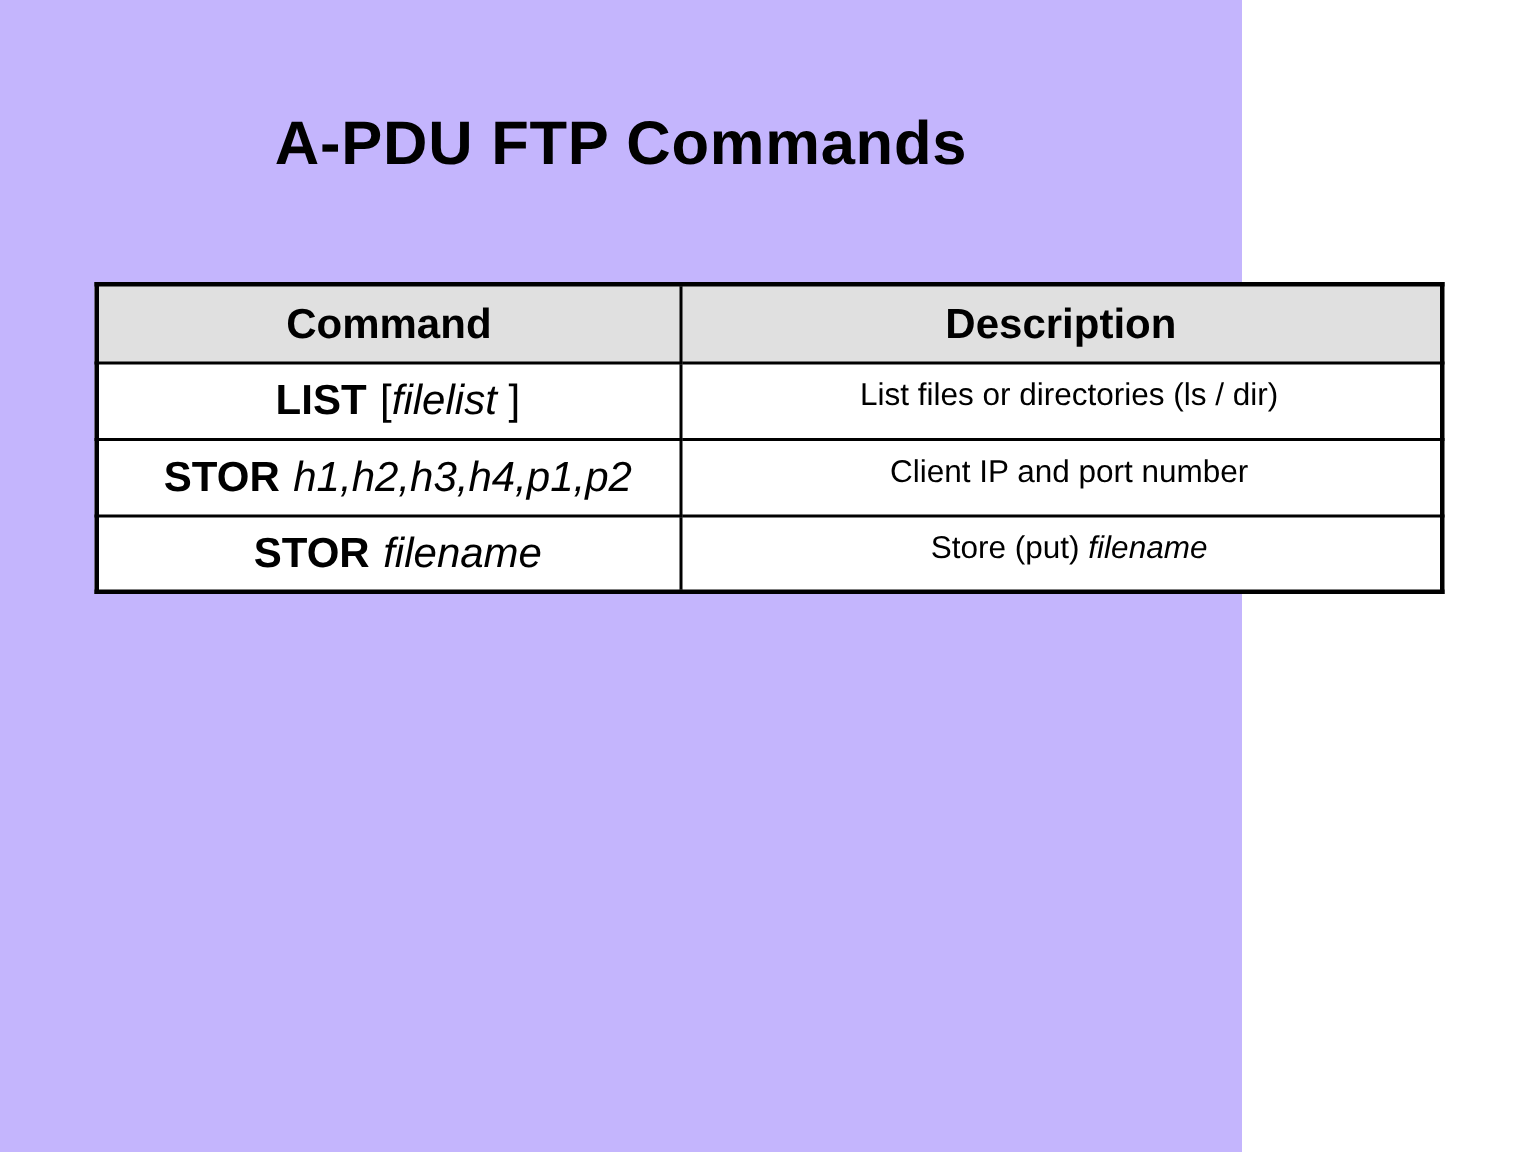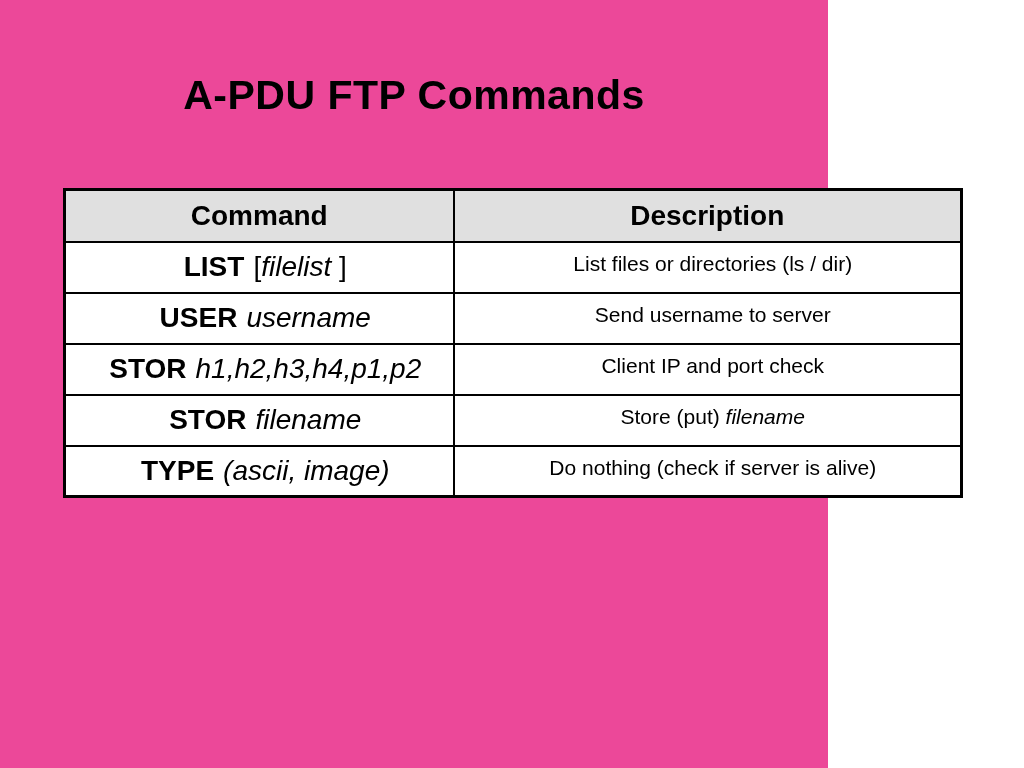--- a/index.html
+++ b/index.html
@@ -8,21 +8,21 @@
     width: 1024px;
     height: 768px;
     font-family: "Liberation Sans", "DejaVu Sans", sans-serif;
     color: #000000;
     overflow: hidden;
   }
   .slide {
     position: relative;
     width: 828px;
     height: 768px;
-    background: #ec4899;
+    background: #c4b5fd;
   }
   .slide-title {
     padding-top: 72px;
     text-align: center;
     font-size: 41px;
     font-weight: bold;
     letter-spacing: 0.5px;
     color: #000000;
   }
   table.ftp-table {
@@ -86,31 +86,23 @@
         <th class="hdr">Command</th>
         <th class="hdr">Description</th>
       </tr>
     </thead>
     <tbody>
       <tr>
         <td class="cmd"><span class="kw">LIST</span><span class="plain">[</span><span class="arg">filelist</span><span class="plain"> ]</span></td>
         <td class="desc"><span>List files or directories (ls / dir)</span><span class="desc-it"></span></td>
       </tr>
       <tr>
-        <td class="cmd"><span class="kw">USER</span><span class="plain"></span><span class="arg">username</span><span class="plain"></span></td>
-        <td class="desc"><span>Send username to server</span><span class="desc-it"></span></td>
-      </tr>
-      <tr>
         <td class="cmd"><span class="kw">STOR</span><span class="plain"></span><span class="arg">h1,h2,h3,h4,p1,p2</span><span class="plain"></span></td>
-        <td class="desc"><span>Client IP and port check</span><span class="desc-it"></span></td>
+        <td class="desc"><span>Client IP and port number</span><span class="desc-it"></span></td>
       </tr>
       <tr>
         <td class="cmd"><span class="kw">STOR</span><span class="plain"></span><span class="arg">filename</span><span class="plain"></span></td>
         <td class="desc"><span>Store (put) </span><span class="desc-it">filename</span></td>
-      </tr>
-      <tr>
-        <td class="cmd"><span class="kw">TYPE</span><span class="plain"></span><span class="arg">(ascii, image)</span><span class="plain"></span></td>
-        <td class="desc"><span>Do nothing (check if server is alive)</span><span class="desc-it"></span></td>
       </tr>
     </tbody>
   </table>
 
 </div>
 
 </body></html>

